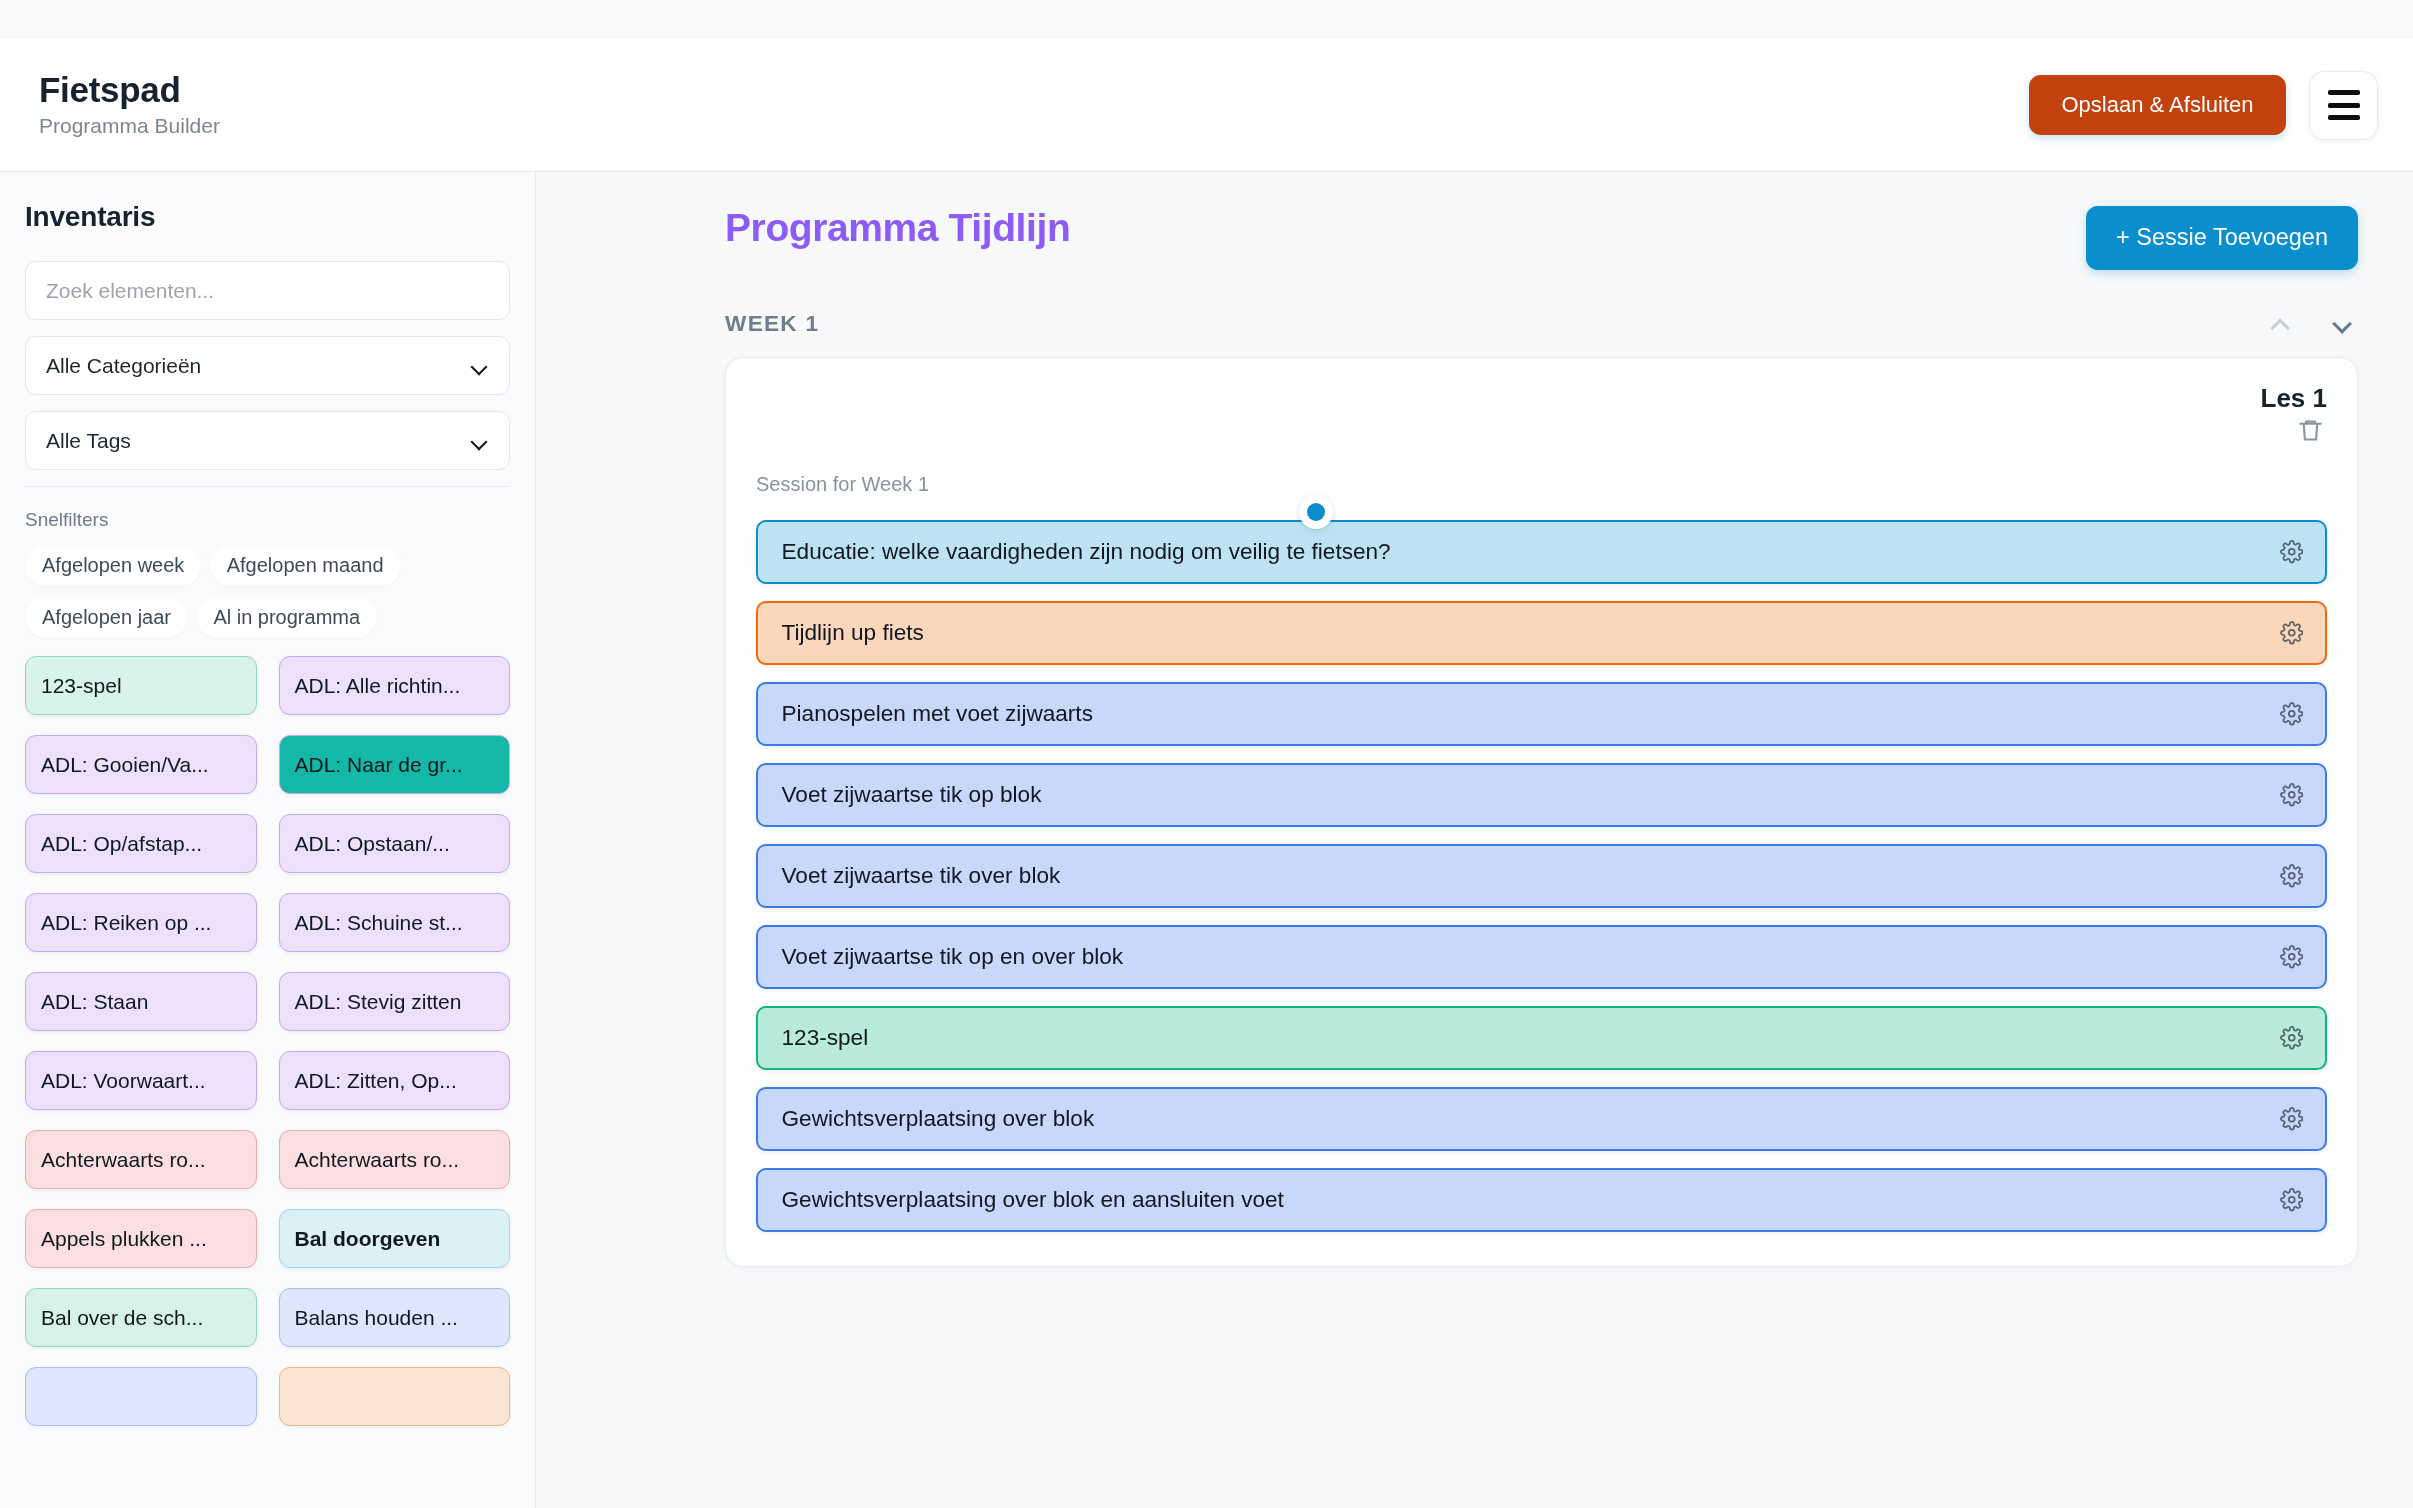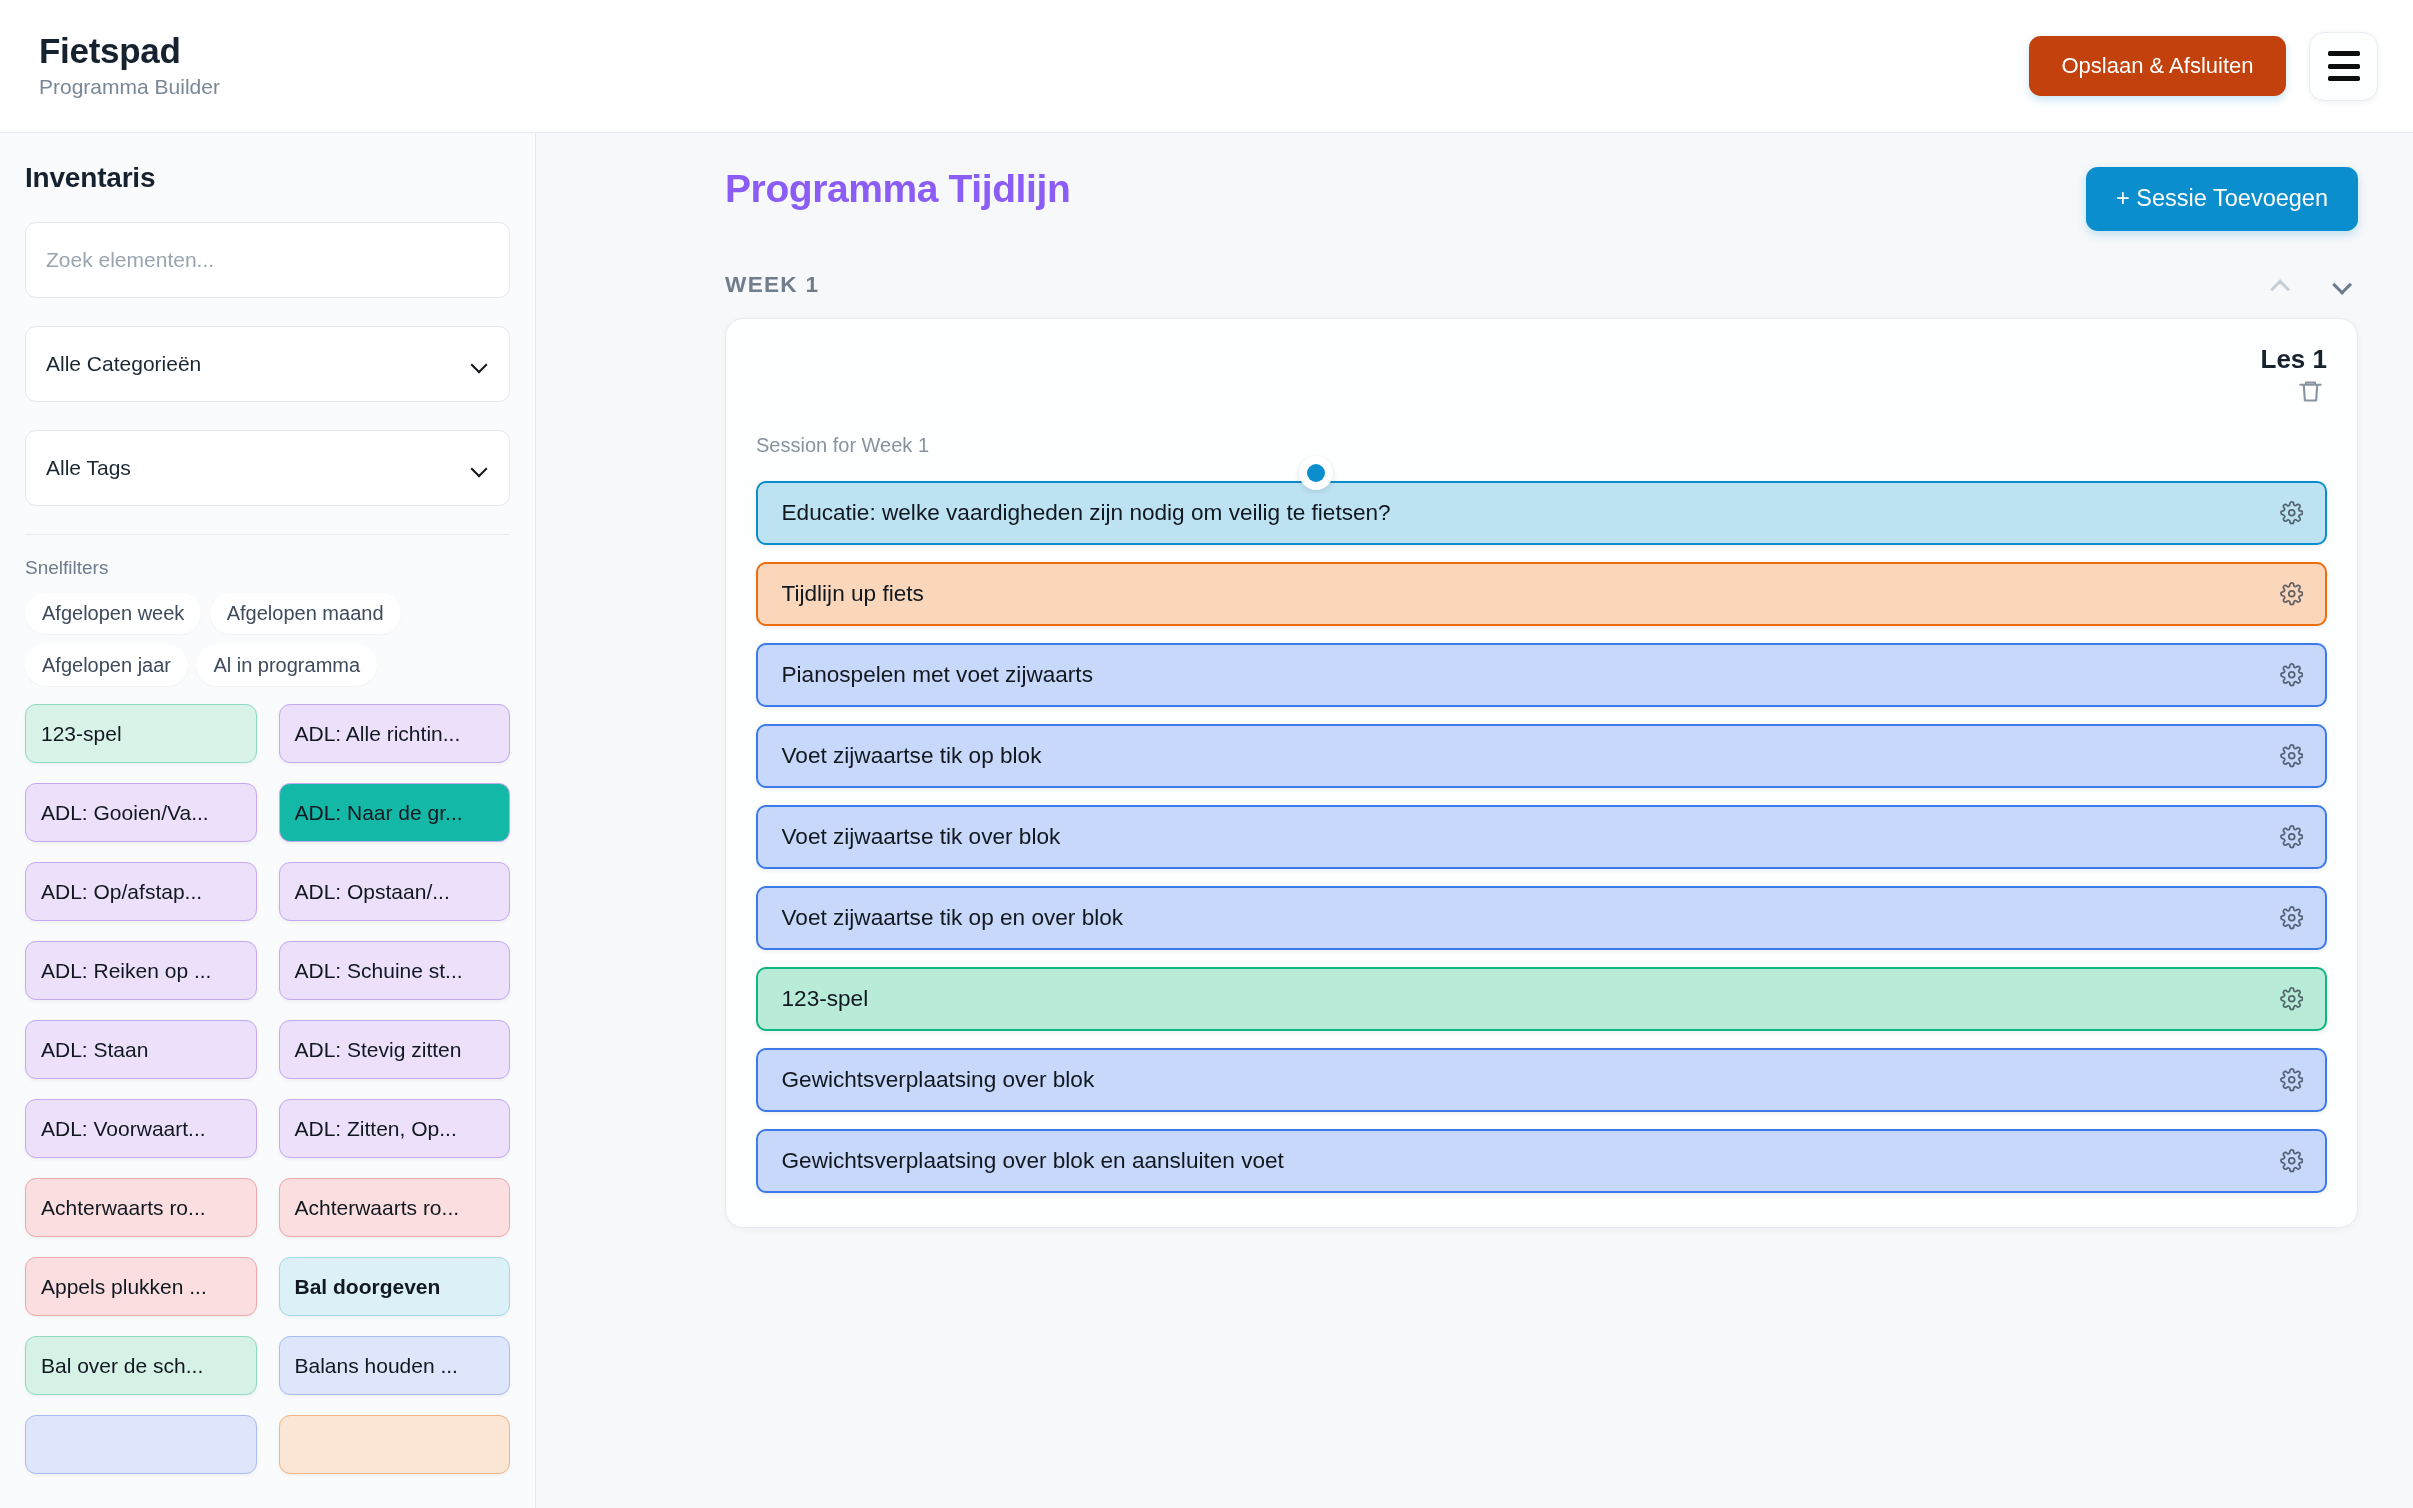--- a/index.html
+++ b/index.html
@@ -14,20 +14,21 @@
   .topbar {
     height: 133px;
     background: #ffffff;
     border-bottom: 0.8px solid #e6eaef;
     display: flex;
     align-items: center;
     justify-content: space-between;
     padding: 0 35px 0 39px;
     position: relative;
     z-index: 20;
+    margin-top: 39px;
   }
   .brand-title {
     font-size: 35px;
     font-weight: 700;
     color: #16222f;
     letter-spacing: -0.3px;
     line-height: 1.05;
   }
   .brand-sub {
     font-size: 21px;
@@ -76,29 +77,29 @@
   }
   .sidebar h2 {
     font-size: 28px;
     font-weight: 700;
     color: #16222f;
     margin-bottom: 28.5px;
     letter-spacing: -0.2px;
   }
   .field {
     width: 100%;
-    height: 76px;
+    height: 59px;
     border: 0.8px solid #e4e9ee;
     border-radius: 11px;
     background: #ffffff;
     font-size: 21px;
     color: #1b2733;
     padding: 12px 20px;
     font-family: inherit;
-    margin-bottom: 28px;
+    margin-bottom: 16px;
     display: flex;
     align-items: center;
   }
   .field.input-like { color: #9aa4b0; }
   .select-like {
     justify-content: space-between;
     cursor: pointer;
   }
   .chev {
     width: 17px; height: 10px;

